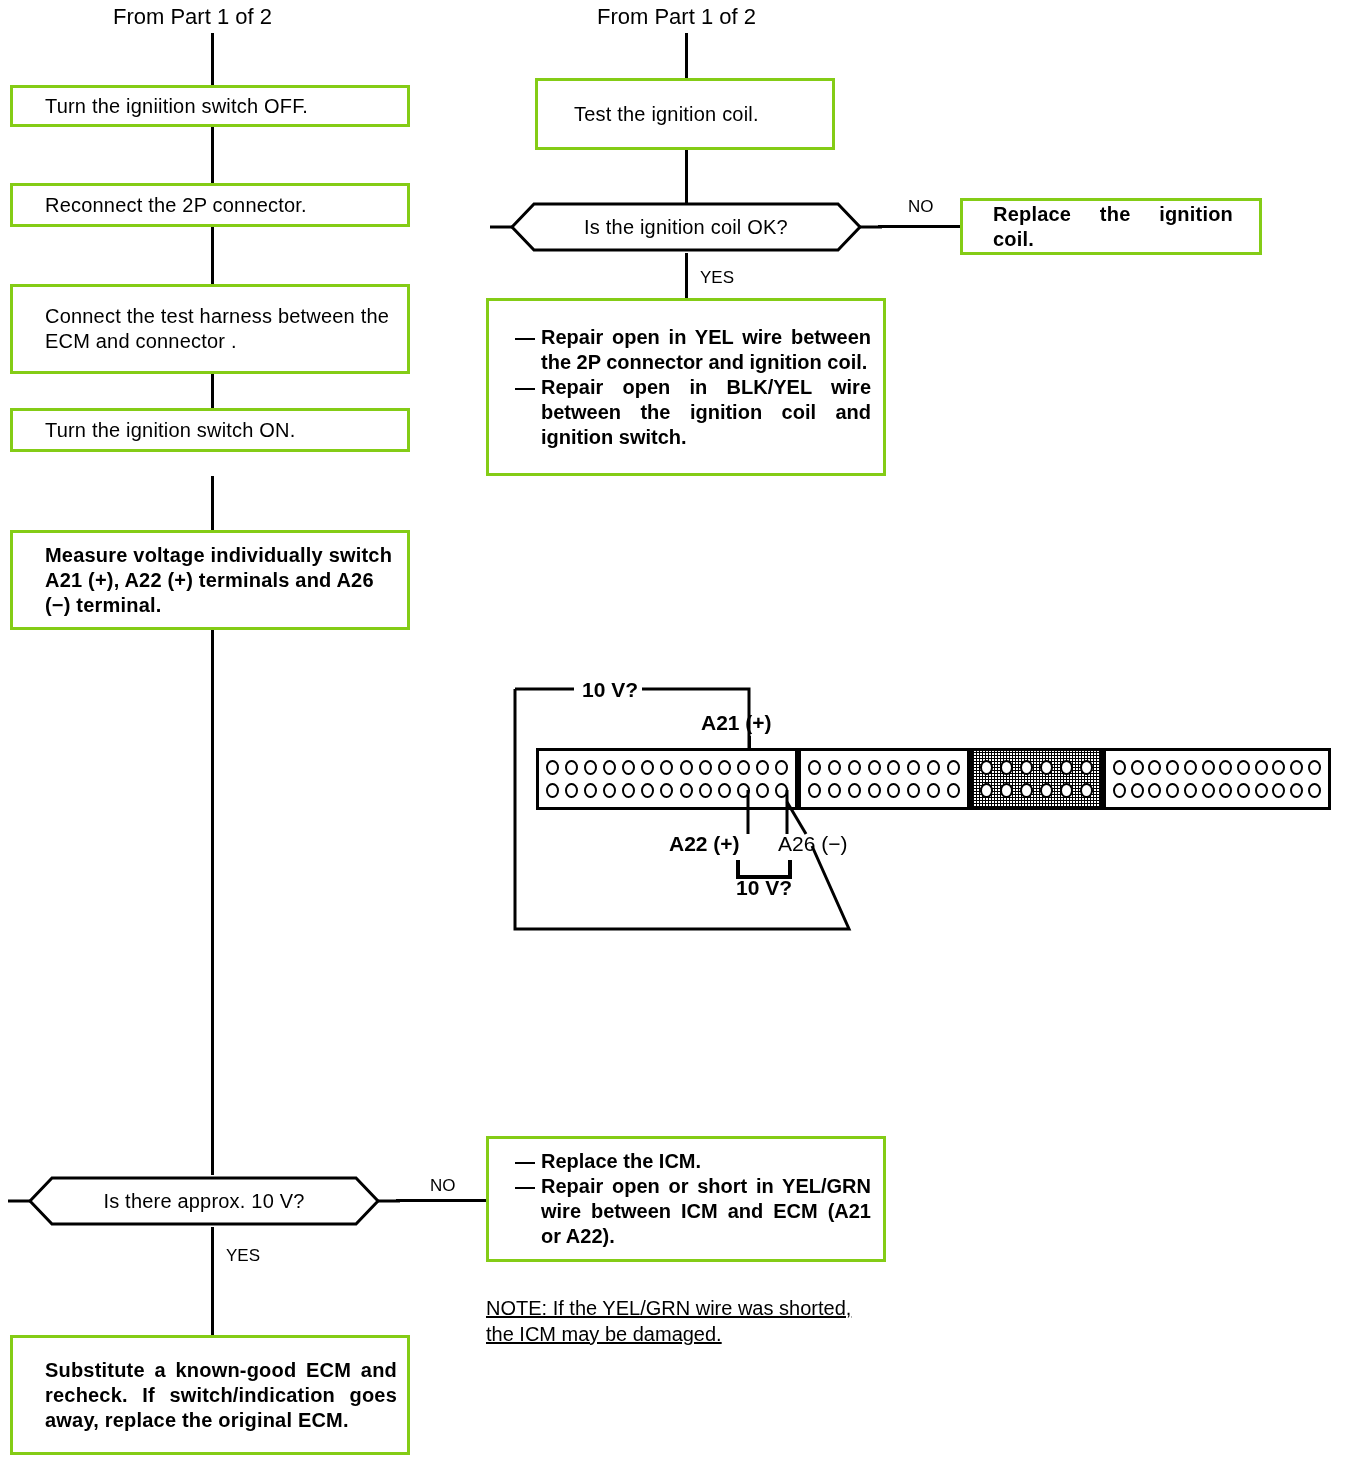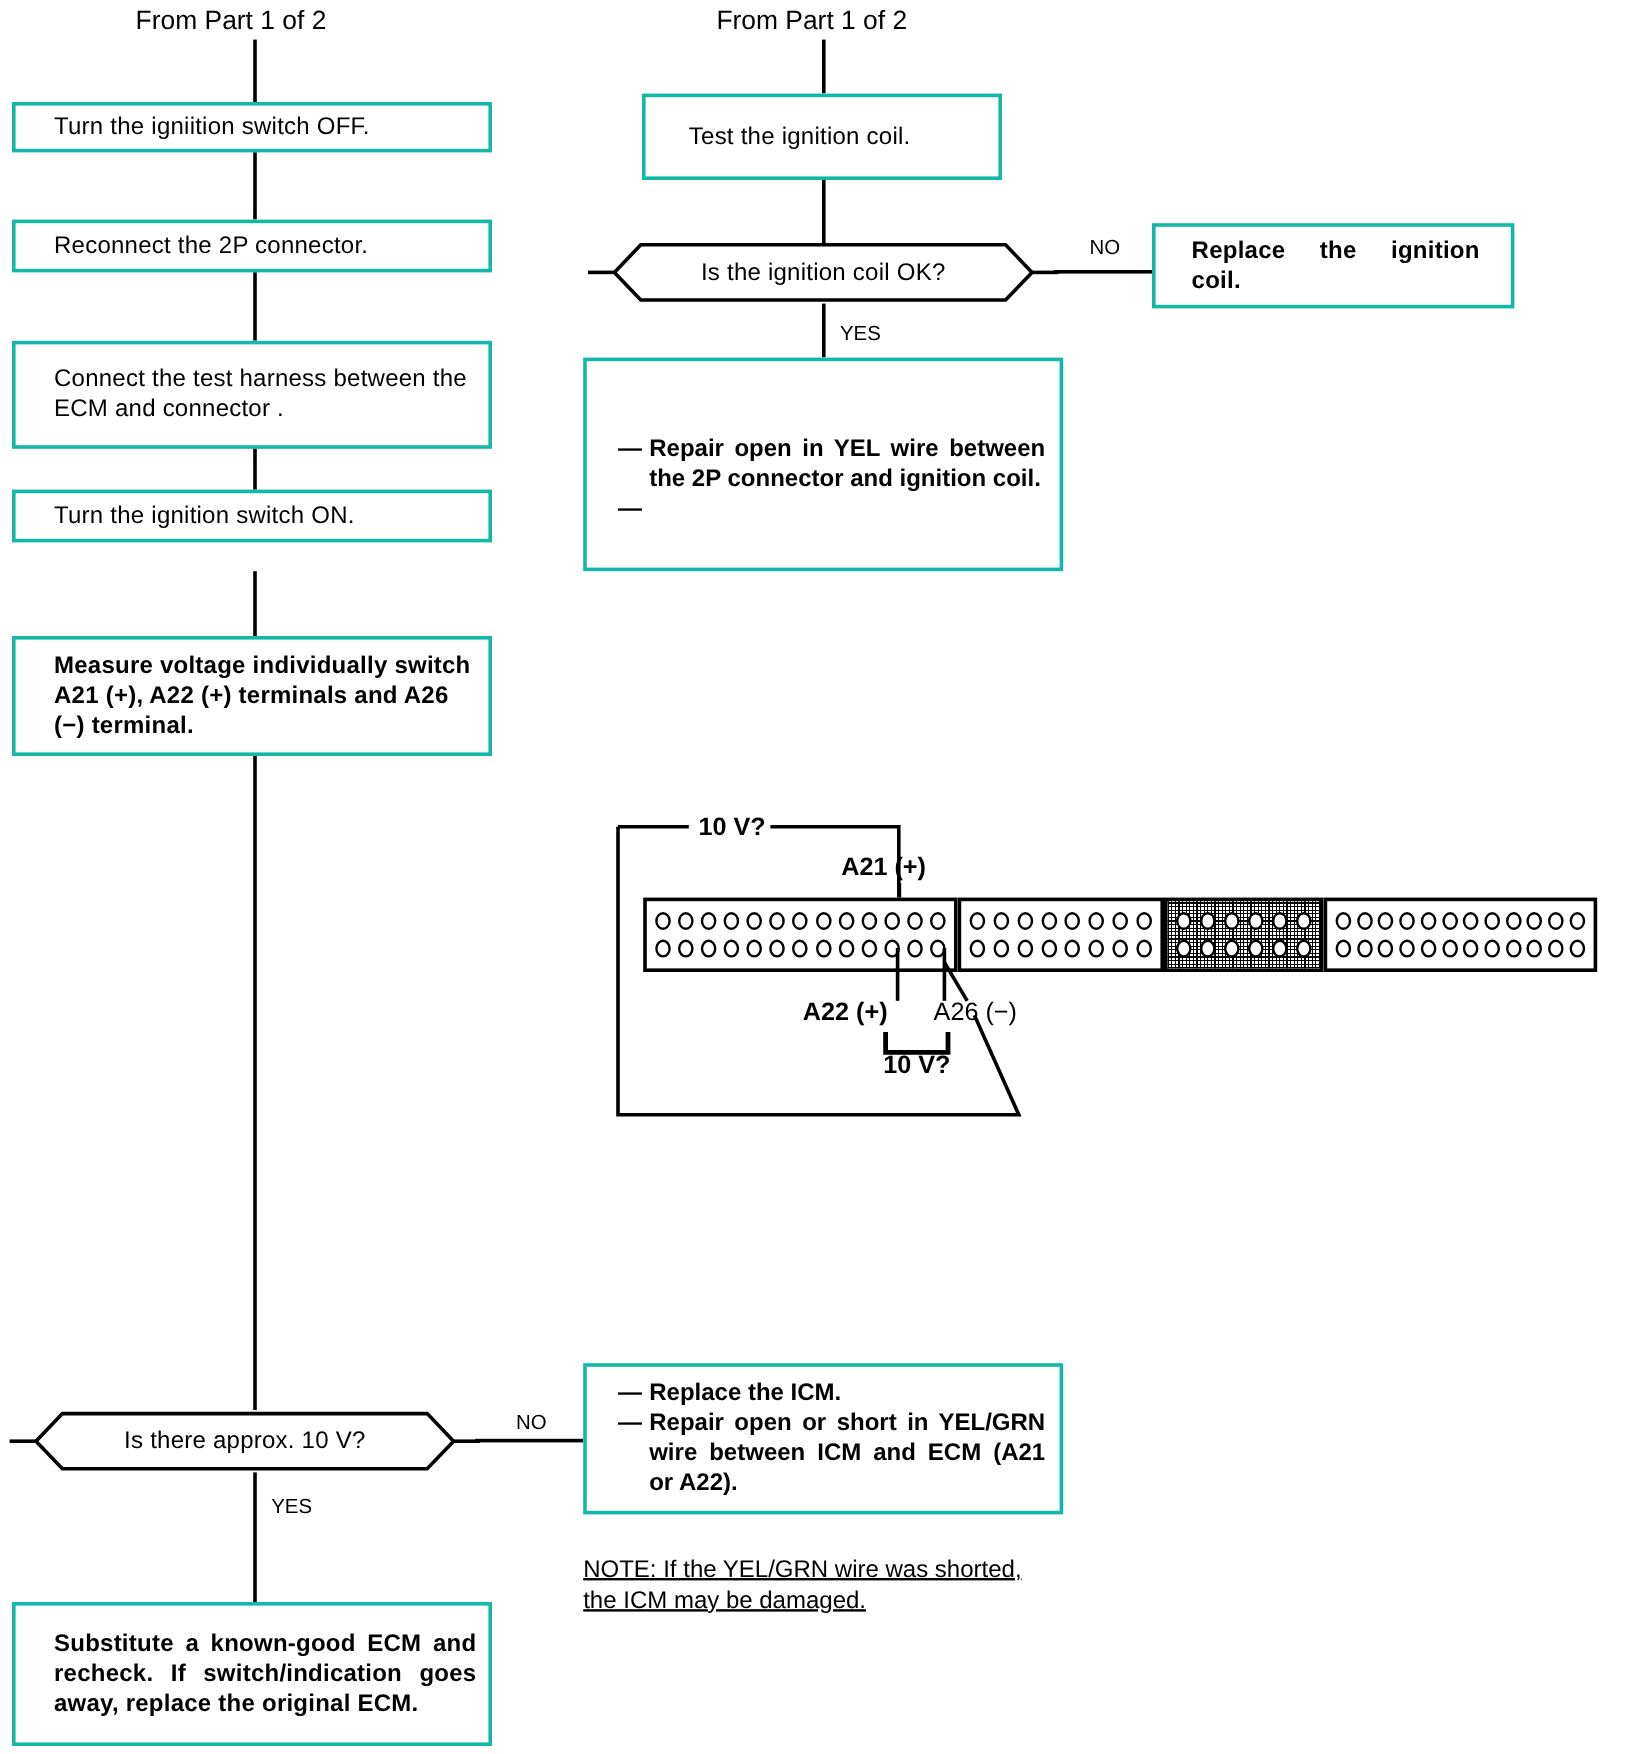--- a/index.html
+++ b/index.html
@@ -13,21 +13,21 @@
     width:1360px;
     height:1462px;
     background:#fff;
     overflow:hidden;
   }
   
   .abs{position:absolute;}
   .pbox{
     position:absolute;
     box-sizing:border-box;
-    border:3px solid #14b8a6;
+    border:3px solid #84cc16;
     background:#fff;
     display:flex;
     flex-direction:column;
     justify-content:center;
   }
   .pbox .tx{
     padding:0 10px 0 32px;
     font-size:20px;
     line-height:25px;
     letter-spacing:.2px;
@@ -164,35 +164,36 @@
     <svg width="400" height="52" viewBox="0 0 400 52" aria-hidden="true">
       <polygon points="26,26 48,3 352,3 374,26 352,49 48,49" fill="#fff" stroke="#000" stroke-width="3"></polygon>
       <line x1="26" y1="26" x2="4" y2="26" stroke="#000" stroke-width="3"></line>
       <line x1="374" y1="26" x2="396" y2="26" stroke="#000" stroke-width="3"></line>
     </svg>
     <div class="htx">Is the ignition coil OK?</div>
   </div>
   <div class="hline" style="left:878px;top:225px;width:84px;"></div>
   <div class="lbl" style="left:908px;top:196px;">NO</div>
 
-  <div class="pbox bold just" style="left:960px;top:186px;width:302px;height:71px;">
+  <div class="pbox bold just" style="left:960px;top:198px;width:302px;height:57px;">
     <div class="tx" style="padding-left:30px;padding-right:26px;">Replace the ignition coil.</div>
   </div>
 
   <div class="vline" style="left:685px;top:253px;height:45px;"></div>
   <div class="lbl" style="left:700px;top:267px;">YES</div>
 
   <div class="pbox" style="left:486px;top:298px;width:400px;height:178px;">
     <ul class="blist">
       <li>
         <span class="dash">—</span>
         <span>Repair open in YEL wire between the 2P connector and ignition coil.</span>
       </li>
       <li>
         <span class="dash">—</span>
+        <span>Repair open in BLK/YEL wire between the ignition coil and ignition switch.</span>
       </li>
     </ul>
   </div>
 
   <div class="conn-frame" style="left:512px;top:686px;">
     <svg width="360" height="246" viewBox="0 0 360 246" aria-hidden="true">
 
       <path d="M 3 3 L 62 3" fill="none" stroke="#000" stroke-width="3"></path>
       <path d="M 130 3 L 237 3 L 237 62" fill="none" stroke="#000" stroke-width="3"></path>
       <path d="M 3 3 L 3 243 L 337 243 L 300 160" fill="none" stroke="#000" stroke-width="3"></path>

